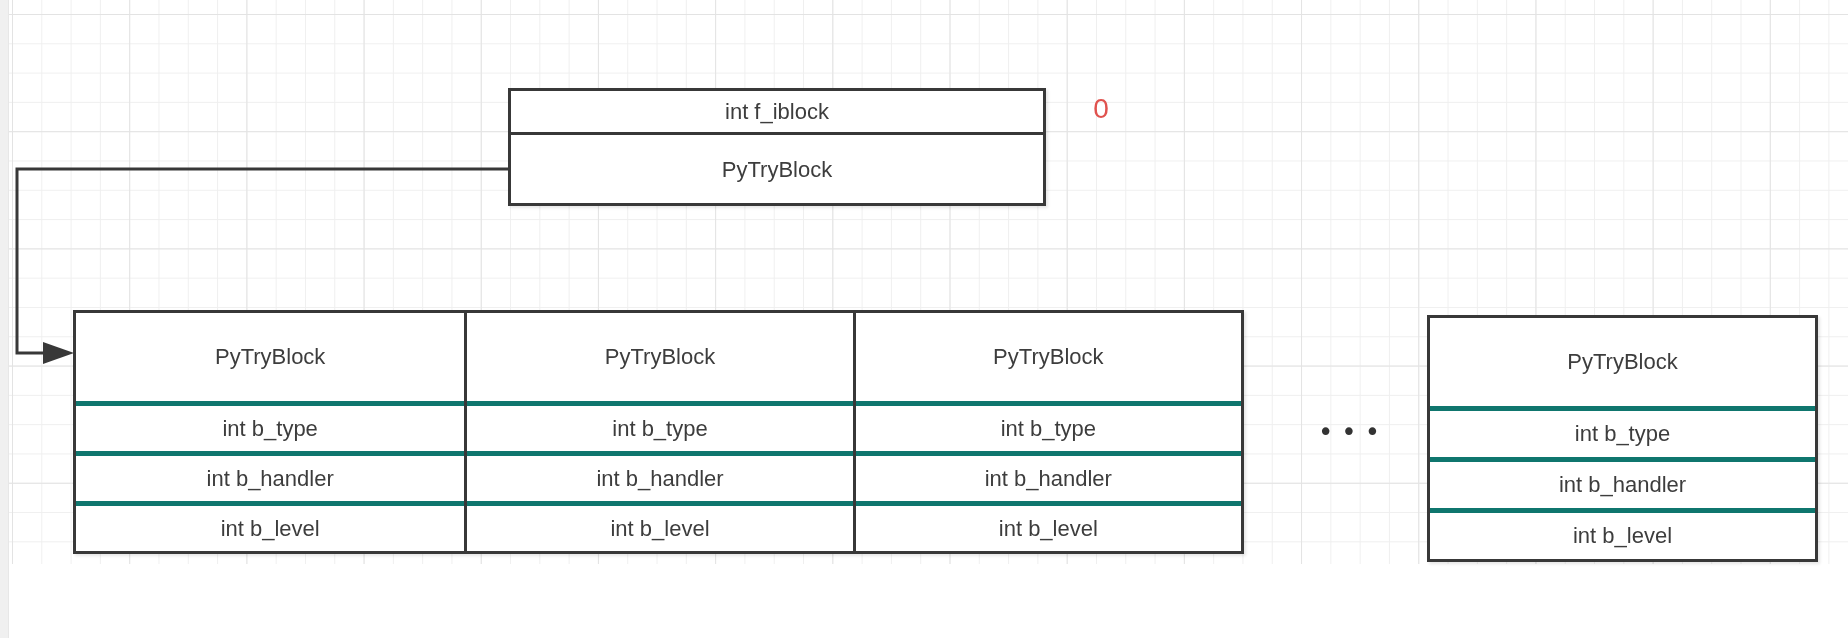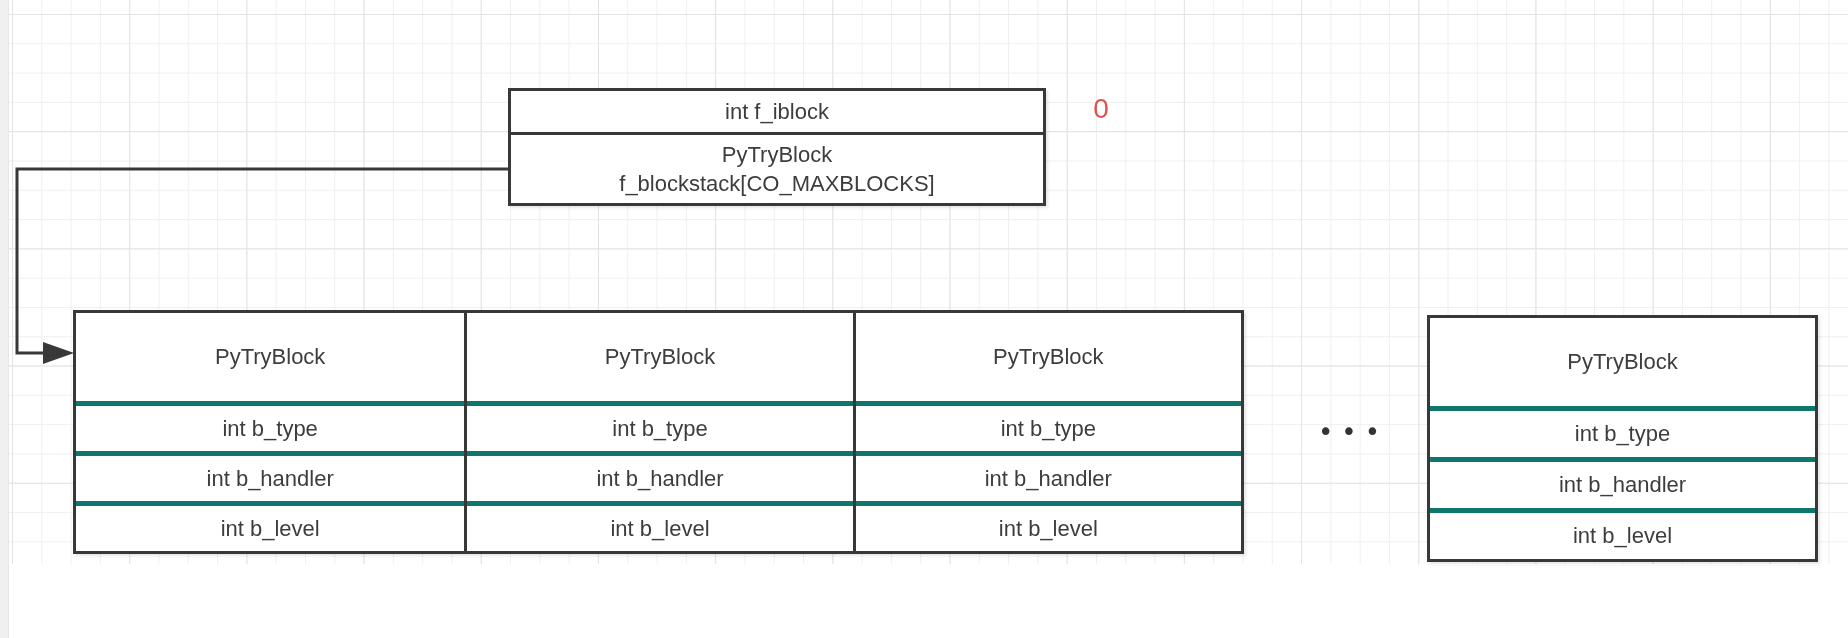--- a/index.html
+++ b/index.html
@@ -70,21 +70,20 @@
 
   <svg class="connector-layer" width="1848" height="638" viewBox="0 0 1848 638" xmlns="http://www.w3.org/2000/svg">
     <polyline points="508,169 17,169 17,353 46,353" fill="none" stroke="#383838" stroke-width="3"></polyline>
     <polygon points="74,353 43,342 43,364" fill="#383838"></polygon>
   </svg>
 
   <div class="shape frame-box">
     <div class="row1">int f_iblock</div>
     <div class="row2">
       <span>PyTryBlock</span>
-      <span>f_blockstack[CO_MAXBLOCKS]</span>
     </div>
   </div>
 
   <div class="index-label">0</div>
 
   <div class="shape stack">
     <div class="block-col">
       <div class="bcell">PyTryBlock</div>
       <div class="bcell">int b_type</div>
       <div class="bcell">int b_handler</div>

